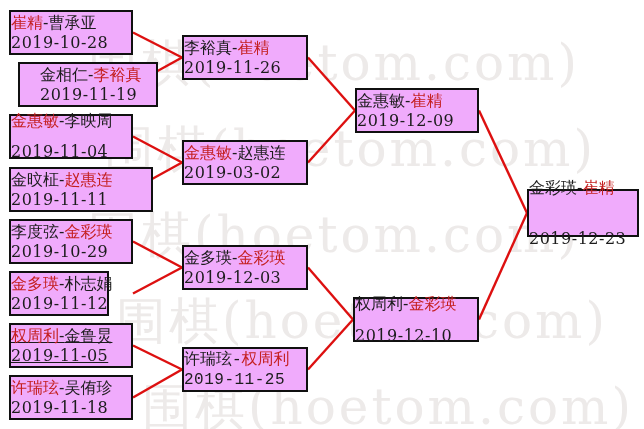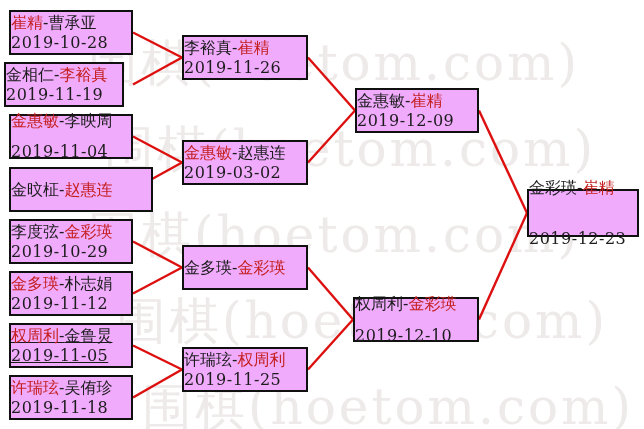--- a/index.html
+++ b/index.html
@@ -81,36 +81,37 @@
       <line x1="308" y1="162.5" x2="355" y2="110.5" stroke="#dd1010" stroke-width="2.4"></line>
       <line x1="308" y1="267.5" x2="353" y2="319.5" stroke="#dd1010" stroke-width="2.4"></line>
       <line x1="308" y1="369.5" x2="353" y2="319.5" stroke="#dd1010" stroke-width="2.4"></line>
       <line x1="479" y1="110.5" x2="527" y2="213" stroke="#dd1010" stroke-width="2.4"></line>
       <line x1="479" y1="319.5" x2="527" y2="213" stroke="#dd1010" stroke-width="2.4"></line>
     </svg>
 <div class="match" style="left: 9px; top: 10px; width: 124px; height: 45px;">
       <div class="names"><span class="winner">崔精</span><span>-</span><span>曹承亚</span></div>
       <div class="date">2019-10-28</div>
     </div>
-    <div class="match" style="left: 4px; top: 62px; width: 120px; height: 45px;">
+    <div class="match" style="left: 18px; top: 62px; width: 140px; height: 45px; padding-left: 20px;">
       <div class="names"><span>金相仁</span><span>-</span><span class="winner">李裕真</span></div>
       <div class="date">2019-11-19</div>
     </div>
     <div class="match" style="left: 9px; top: 114px; width: 124px; height: 45px; gap: 11px;">
       <div class="names"><span class="winner">金惠敏</span><span>-</span><span>李映周</span></div>
       <div class="date">2019-11-04</div>
     </div>
     <div class="match" style="left: 9px; top: 167px; width: 144px; height: 45px;">
       <div class="names"><span>金旼柾</span><span>-</span><span class="winner">赵惠连</span></div>
+      <div class="date">2019-11-11</div>
     </div>
     <div class="match" style="left: 9px; top: 219px; width: 124px; height: 45px;">
       <div class="names"><span>李度弦</span><span>-</span><span class="winner">金彩瑛</span></div>
       <div class="date">2019-10-29</div>
     </div>
-    <div class="match" style="left: 9px; top: 271px; width: 124px; height: 45px;">
+    <div class="match" style="left: 9px; top: 271px; width: 100px; height: 45px;">
       <div class="names"><span class="winner">金多瑛</span><span>-</span><span>朴志娟</span></div>
       <div class="date">2019-11-12</div>
     </div>
     <div class="match" style="left: 9px; top: 323px; width: 124px; height: 45px; text-decoration: underline;">
       <div class="names"><span class="winner">权周利</span><span>-</span><span>金鲁炅</span></div>
       <div class="date">2019-11-05</div>
     </div>
     <div class="match" style="left: 9px; top: 375px; width: 124px; height: 45px;">
       <div class="names"><span class="winner">许瑞玹</span><span>-</span><span>吴侑珍</span></div>
       <div class="date">2019-11-18</div>
@@ -118,22 +119,23 @@
     <div class="match" style="left: 182px; top: 35px; width: 126px; height: 45px;">
       <div class="names"><span>李裕真</span><span>-</span><span class="winner">崔精</span></div>
       <div class="date">2019-11-26</div>
     </div>
     <div class="match" style="left: 182px; top: 140px; width: 126px; height: 45px;">
       <div class="names"><span class="winner">金惠敏</span><span>-</span><span>赵惠连</span></div>
       <div class="date">2019-03-02</div>
     </div>
     <div class="match" style="left: 182px; top: 245px; width: 126px; height: 45px;">
       <div class="names"><span>金多瑛</span><span>-</span><span class="winner">金彩瑛</span></div>
+      <div class="date">2019-12-03</div>
     </div>
-    <div class="match" style="left: 182px; top: 347px; width: 126px; height: 45px;">
+    <div class="match" style="left: 182px; top: 347px; width: 126px; height: 45px; font-family: Liberation Mono, monospace;">
       <div class="names"><span>许瑞玹</span><span>-</span><span class="winner">权周利</span></div>
       <div class="date">2019-11-25</div>
     </div>
     <div class="match" style="left: 355px; top: 88px; width: 124px; height: 45px;">
       <div class="names"><span>金惠敏</span><span>-</span><span class="winner">崔精</span></div>
       <div class="date">2019-12-09</div>
     </div>
     <div class="match" style="left: 353px; top: 297px; width: 126px; height: 45px; gap: 12px;">
       <div class="names"><span>权周利</span><span>-</span><span class="winner">金彩瑛</span></div>
       <div class="date">2019-12-10</div>

